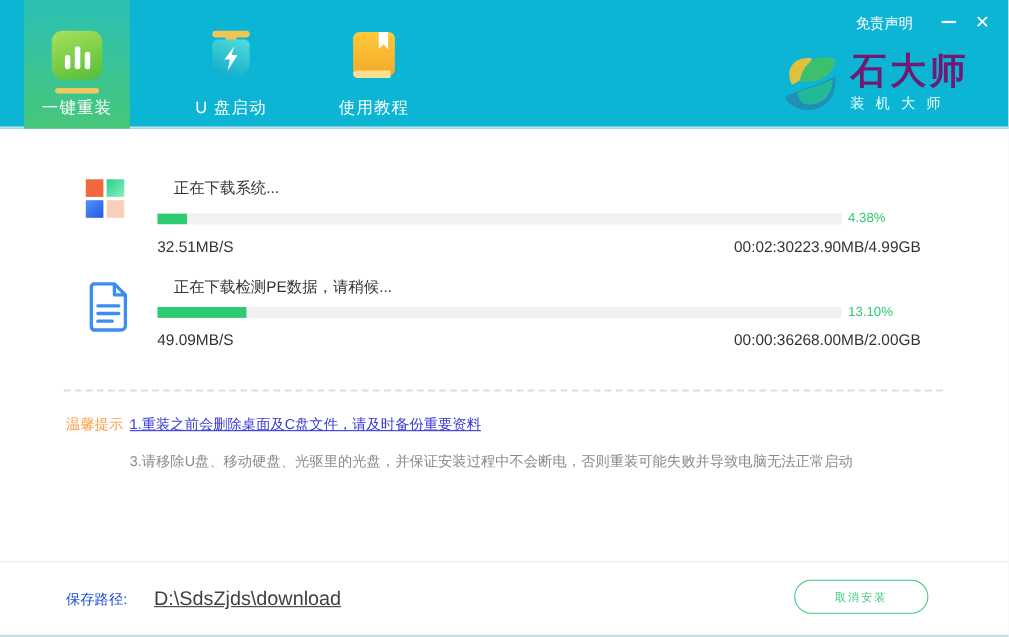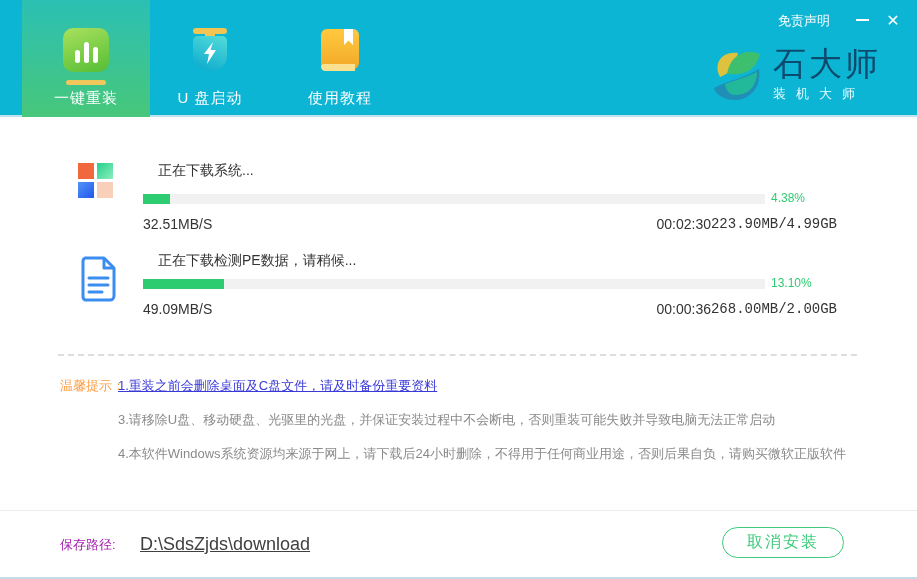--- a/index.html
+++ b/index.html
@@ -8,21 +8,21 @@
     position:relative; width:917px; height:579px; background:#fff;
     overflow:hidden; border-bottom:2px solid #c6dce6;
   }
 
   
   .header {
     position:absolute; left:0; top:0; width:917px; height:117px;
     background:#0cb5d3; border-bottom:2px solid #bfe2ee;
   }
   .tab {
-    position:absolute; top:0; height:117px; width:128px;
+    position:absolute; top:0; height:117px; width:96px;
     display:flex; flex-direction:column; align-items:center; cursor:pointer;
   }
   .tab-1 { left:22px; }
   .tab-2 { left:153px; width:114px; }
   .tab-3 { left:284px; width:112px; }
   .tab.active { background:linear-gradient(180deg,#2cc0b4 0%,#47c77a 100%); }
   .tab-iconwrap { margin-top:26px; height:48px; display:flex; align-items:center; justify-content:center; }
   .tab-underline-slot { height:10px; margin-top:3px; display:flex; align-items:center; }
   .tab-underline { width:40px; height:5px; border-radius:3px; background:#f0c75a; }
   .tab-label { margin-top:2px; font-size:15px; color:#fff; letter-spacing:1px; }
@@ -54,21 +54,21 @@
   
   .disclaimer { position:absolute; top:12px; right:87px; color:#fff; font-size:13px; cursor:pointer; }
   .btn-min { position:absolute; top:10px; right:44px; width:22px; height:20px; display:flex; align-items:center; justify-content:center; cursor:pointer; }
   .btn-min i { display:block; width:13px; height:2px; background:#fff; }
   .btn-close { position:absolute; top:8px; right:12px; width:24px; height:24px; color:#fff; font-size:16px; font-weight:bold;
     display:flex; align-items:center; justify-content:center; cursor:pointer; }
 
   
   .logo { position:absolute; right:36px; top:44px; display:flex; align-items:center; }
   .logo-mark { margin-right:8px; }
-  .logo-text .t1 { color:#0c4a6e; font-size:33px; font-weight:normal; letter-spacing:3px; line-height:36px; }
+  .logo-text .t1 { color:#701a75; font-size:33px; font-weight:bold; letter-spacing:3px; line-height:36px; }
   .logo-text .t2 { color:#eafcff; font-size:13px; letter-spacing:10px; margin-top:3px; }
 
   
   .win-icon { position:absolute; left:78px; top:163px; width:35px; height:35px;
     display:grid; grid-template-columns:16px 16px; grid-template-rows:16px 16px; gap:3px; }
   .win-icon b { display:block; }
   .win-icon .q1 { background:#f1683e; }
   .win-icon .q2 { background:linear-gradient(135deg,#25d08a,#8ceebd); }
   .win-icon .q3 { background:linear-gradient(135deg,#4f94f5,#2457ec); }
   .win-icon .q4 { background:#f8cfb8; }
@@ -81,36 +81,36 @@
   .bar { position:absolute; left:143px; width:622px; height:10px; background:#f1f1f2; overflow:hidden; }
   .bar.r1 { top:194px; } .bar.r2 { top:279px; }
   .bar .fill { height:100%; background:#2ecc71; }
 
   .pct { position:absolute; left:771px; font-size:12px; color:#2ecc71; }
   .pct.r1 { top:191px; } .pct.r2 { top:276px; }
 
   .stats { position:absolute; left:143px; width:694px; display:flex; font-size:14px; color:#333; }
   .stats.r1 { top:216px; } .stats.r2 { top:301px; }
   .stats .c { flex:1; text-align:right; }
-  .stats .r { text-align:right;font-family:Liberation Mono, monospace; }
+  .stats .r { text-align:right; }
 
   
   .dash-sep { position:absolute; left:58px; top:354px; width:799px; border-top:2px dashed #ddd; }
   .tips-label { position:absolute; left:60px; top:377px; font-size:13px; color:#ff9c40; }
   .tips { position:absolute; left:118px; top:377px; width:760px; }
   .tip { font-size:13px; color:#8a8a8a; margin-bottom:16px; white-space:nowrap; }
   .tip.hl { color:#3a3ad8; text-decoration:underline; }
 
   
   .footer-sep { position:absolute; left:0; top:510px; width:917px; border-top:1px solid #ececec; }
-  .path-label { position:absolute; left:60px; top:536px; font-size:13px; color:#a21caf; }
+  .path-label { position:absolute; left:60px; top:536px; font-size:13px; color:#1d4ed8; }
   .path-value { position:absolute; left:140px; top:534px; font-size:18px; color:#404040; cursor:pointer;text-decoration:underline; }
   .cancel-btn { position:absolute; left:722px; top:527px; width:122px; height:31px;
     border:1px solid #3ecb7d; border-radius:16px; background:#fff; color:#3ecb7d;
-    font-size:16px; letter-spacing:2px; cursor:pointer; font-family:inherit; }
+    font-size:10px; letter-spacing:2px; cursor:pointer; font-family:inherit; }
 </style>
 </head>
 <body>
 
 <div class="window">
 
   <div class="header">
 
     <div class="tab tab-1 active">
       <div class="tab-iconwrap">
@@ -208,21 +208,20 @@
     <span>49.09MB/S</span>
     <span class="c">00:00:36</span>
     <span class="r">268.00MB/2.00GB</span>
   </div>
 
   <div class="dash-sep"></div>
   <div class="tips-label">温馨提示：</div>
   <div class="tips">
     <div class="tip hl">1.重装之前会删除桌面及C盘文件，请及时备份重要资料</div>
     <div class="tip">3.请移除U盘、移动硬盘、光驱里的光盘，并保证安装过程中不会断电，否则重装可能失败并导致电脑无法正常启动</div>
-    <div class="tip">4.本软件Windows系统资源均来源于网上，请下载后24小时删除，不得用于任何商业用途，否则后果自负，请购买微软正版软件</div>
   </div>
 
   <div class="footer-sep"></div>
   <span class="path-label">保存路径:</span>
   <span class="path-value">D:\SdsZjds\download</span>
   <button class="cancel-btn">取消安装</button>
 
 </div>
 
 </body></html>

